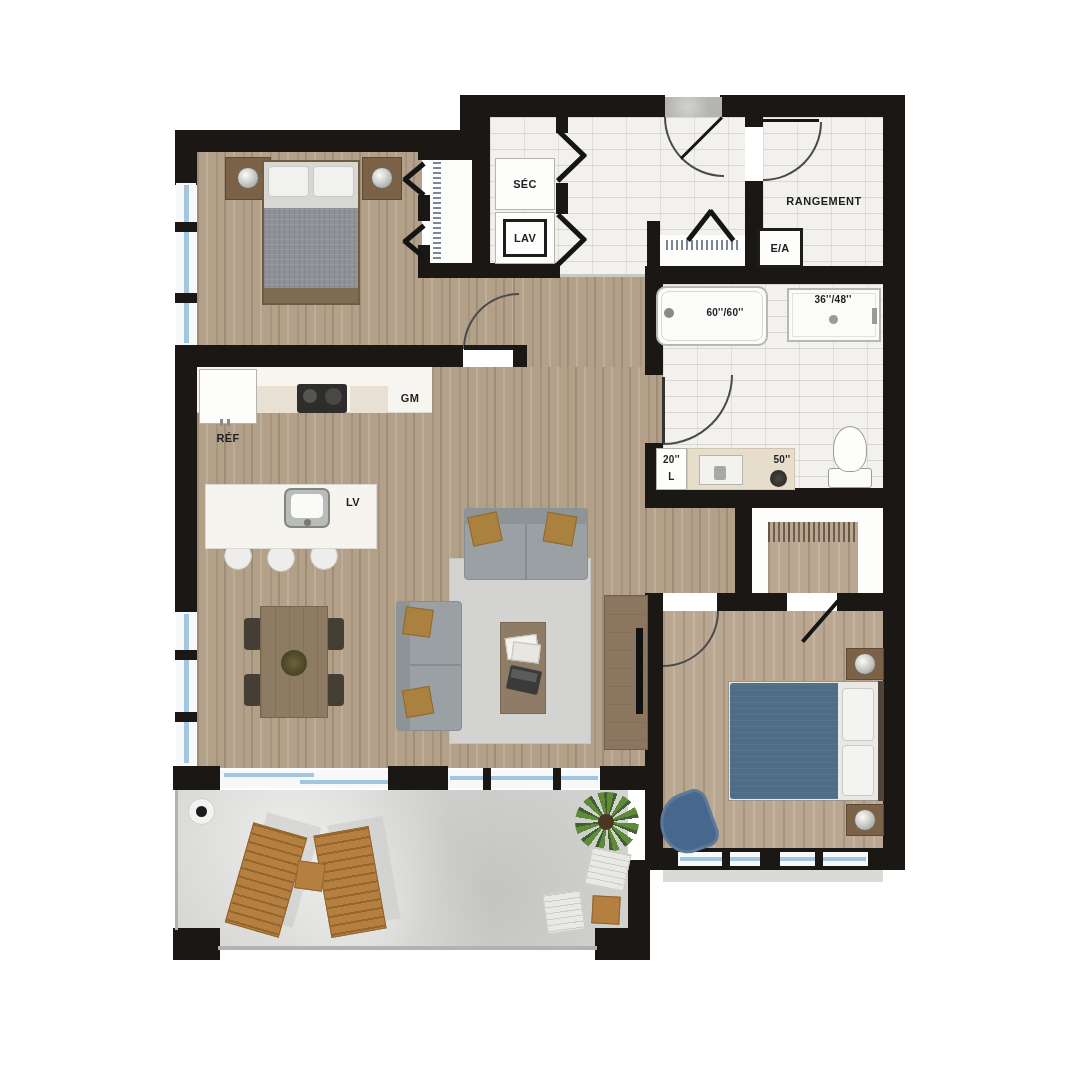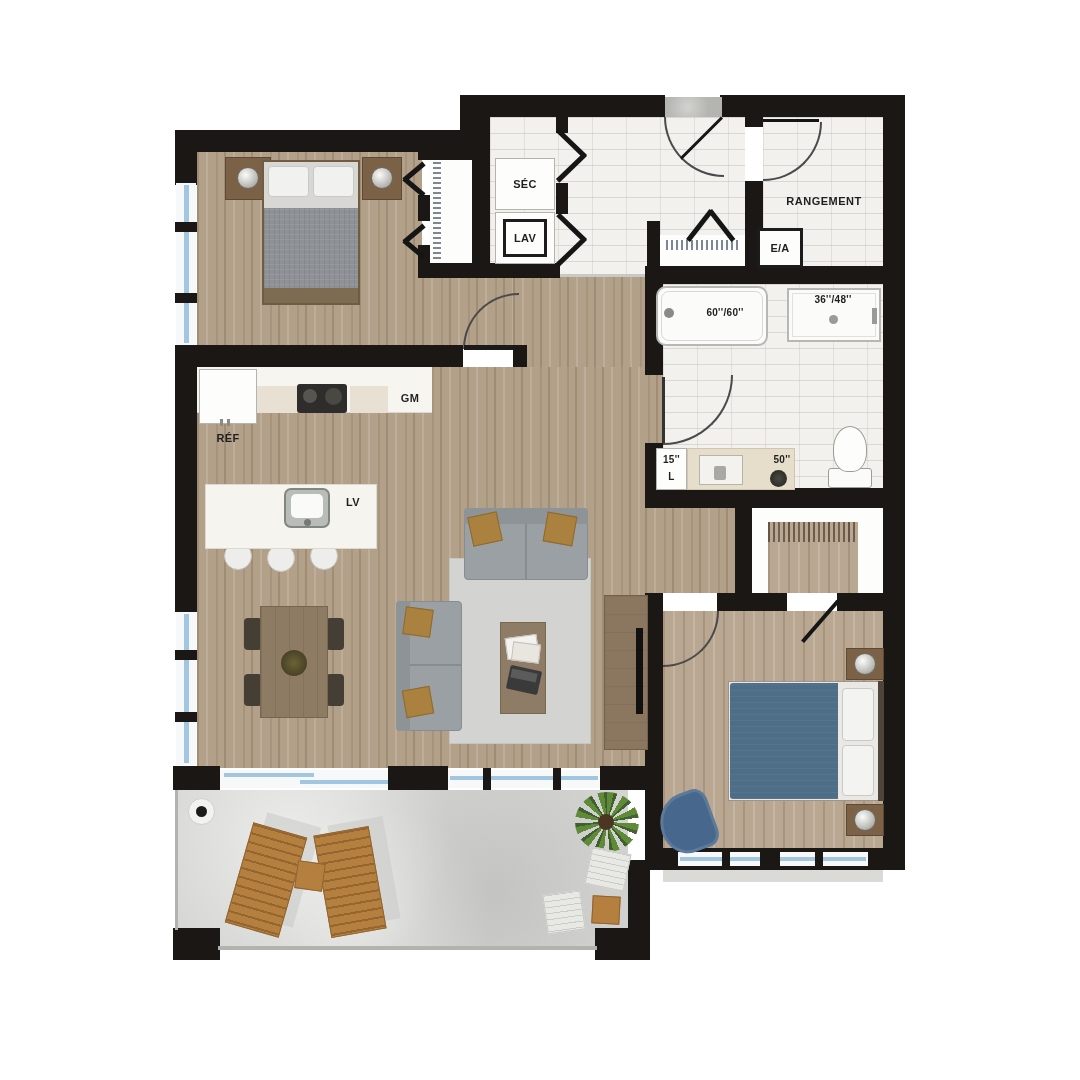--- a/index.html
+++ b/index.html
@@ -174,21 +174,21 @@
   <div class="abs" style="left:828px;top:468px;width:44px;height:20px;background:#fbfbfa;border:1px solid #9c9c98;border-radius:3px;box-sizing:border-box;"></div>
   <div class="abs" style="left:833px;top:426px;width:34px;height:46px;background:#fdfdfc;border:1px solid #9c9c98;border-radius:50% 50% 42% 42%;box-sizing:border-box;"></div>
 
   <div class="abs" style="left:687px;top:448px;width:108px;height:42px;background:#e7ddcb;border:1px solid #cfc5b2;box-sizing:border-box;"></div>
   <div class="abs" style="left:699px;top:455px;width:44px;height:30px;background:#f4f2ee;border:1px solid #b5b5b0;box-sizing:border-box;"></div>
   <div class="abs" style="left:714px;top:466px;width:12px;height:14px;background:#a9a9a4;border-radius:2px;"></div>
   <div class="abs" style="left:770px;top:470px;width:17px;height:17px;background:radial-gradient(circle,#4a4a44,#23231f);border-radius:50%;"></div>
   <div class="lbl s10" style="left:764px;top:453px;width:36px;height:13px;">50''</div>
 
   <div class="box" style="left:656px;top:448px;width:31px;height:42px;"></div>
-  <div class="lbl s10" style="left:656px;top:452px;width:31px;height:14px;">15''</div>
+  <div class="lbl s10" style="left:656px;top:452px;width:31px;height:14px;">20''</div>
   <div class="lbl s10" style="left:656px;top:469px;width:31px;height:14px;">L</div>
 
   <div class="abs" style="left:197px;top:367px;width:235px;height:46px;background:#f7f5f0;border-bottom:1px solid #ddd9d0;box-sizing:border-box;"></div>
   <div class="abs" style="left:257px;top:386px;width:40px;height:27px;background:#e8e0d2;"></div>
   <div class="abs" style="left:350px;top:386px;width:38px;height:27px;background:#e8e0d2;"></div>
   <div class="abs" style="left:297px;top:384px;width:50px;height:29px;background:#2e2d2b;border-radius:3px;"></div>
   <div class="abs" style="left:303px;top:389px;width:14px;height:14px;background:#565650;border-radius:50%;"></div>
   <div class="abs" style="left:325px;top:388px;width:17px;height:17px;background:#494943;border-radius:50%;"></div>
   <div class="box" style="left:199px;top:369px;width:58px;height:55px;"></div>
   <div class="abs" style="left:220px;top:419px;width:3px;height:7px;background:#8a8a86;"></div>

